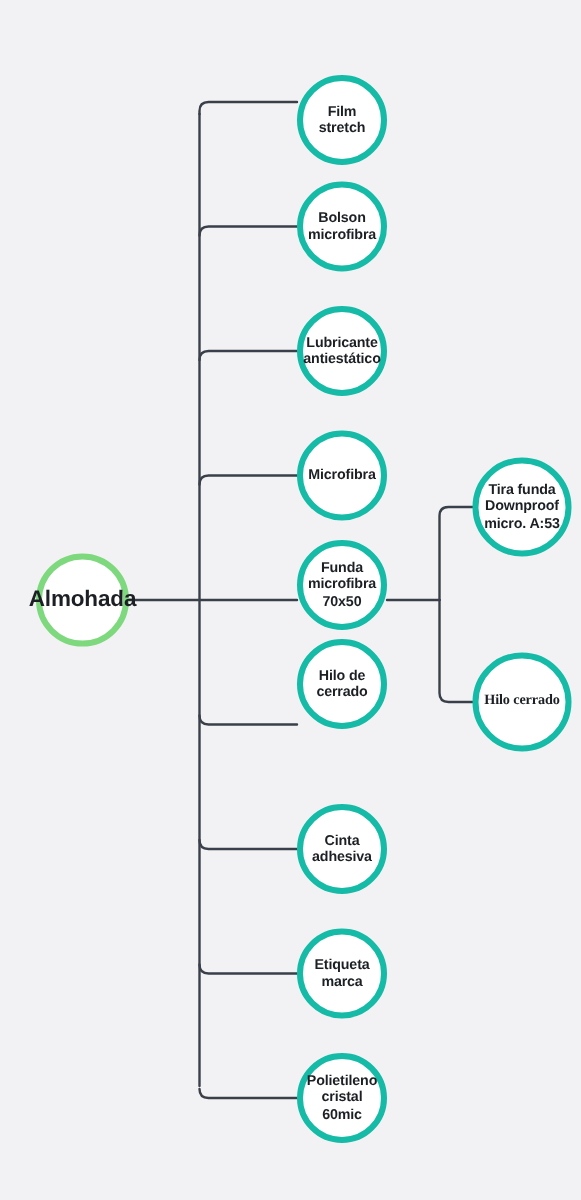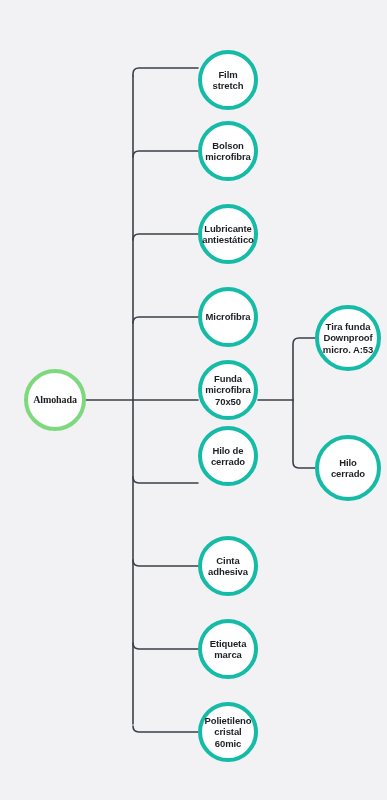--- a/index.html
+++ b/index.html
@@ -49,21 +49,21 @@
   }
   .node-root {
     border: 4px solid #7ed97e;
   }
   .node-main {
     border: 4px solid #15bba6;
   }
   .node-sub {
     border: 4px solid #15bba6;
   }
-  .node-root .node-label { font-size: 10px; font-family: Liberation Serif, serif; }
+  .node-root .node-label { font-size: 15px; }
   .node-main .node-label { font-size: 9.5px; }
   .node-sub  .node-label { font-size: 9.5px; }
 </style>
 </head>
 <body>
 
 <div id="canvas">
 
   <svg id="edges" viewBox="0 0 387 800" width="387" height="800" xmlns="http://www.w3.org/2000/svg">
     <g fill="none" stroke="#3a4049" stroke-width="1.6" stroke-linecap="round" stroke-linejoin="round">
@@ -144,17 +144,17 @@
 cristal
 60mic</span>
   </div>
 
   <div class="node node-sub" style="left:315px; top:305px; width:66px; height:66px;text-align:center;">
     <span class="node-label">Tira funda
 Downproof
 micro. A:53</span>
   </div>
 
-  <div class="node node-sub" style="left:315px; top:435px; width:66px; height:66px;">
+  <div class="node node-sub" style="left:315px; top:435px; width:66px; height:66px;font-family:Liberation Serif, serif;">
     <span class="node-label">Hilo cerrado</span>
   </div>
 
 </div>
 
 </body></html>

